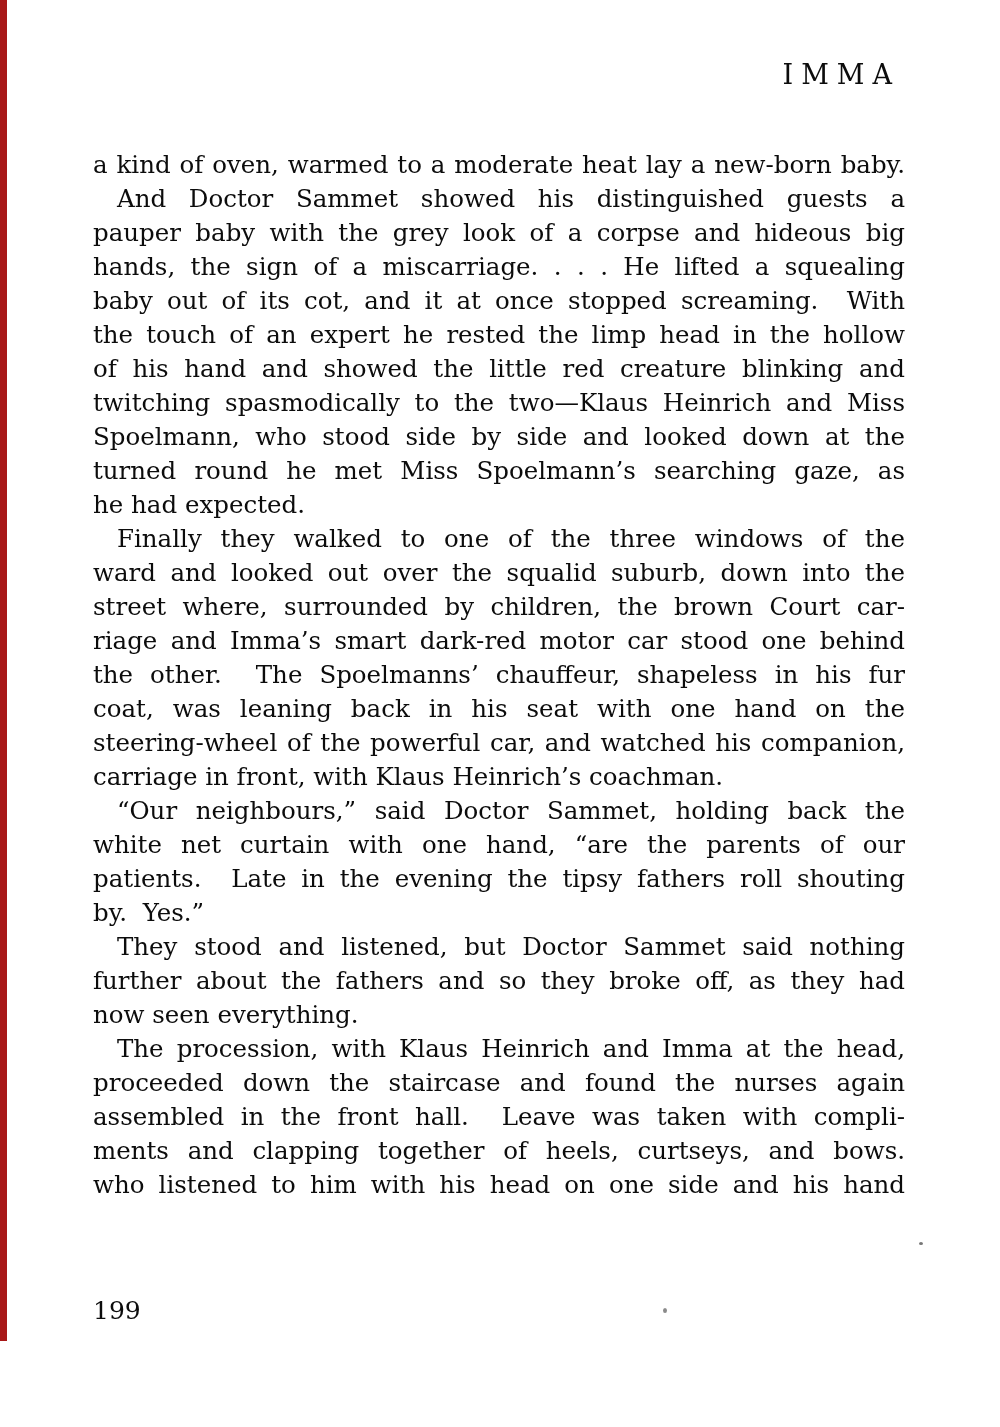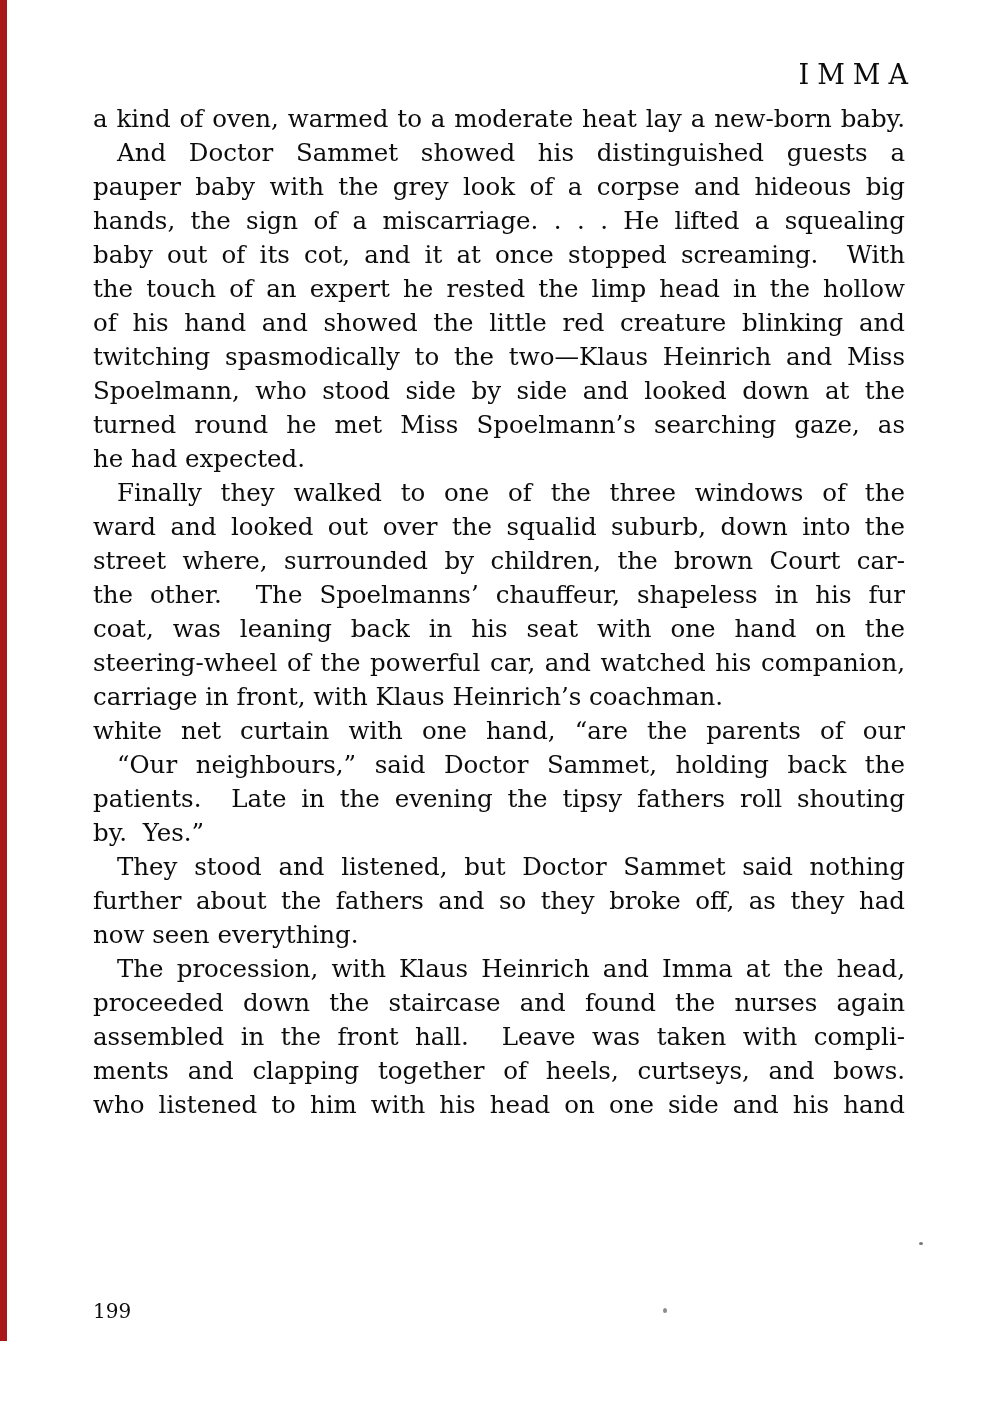--- a/index.html
+++ b/index.html
@@ -16,21 +16,21 @@
   .spine {
     position: absolute;
     left: 0; top: 0;
     width: 7px; height: 1341px;
     background: #a81818;
   }
 
   
   .running-head {
     position: absolute;
-    top: 59px; right: 84px;
+    top: 59px; right: 100px;
     font-size: 27px;
     letter-spacing: 8px;
     color: #0c0c0c;
     white-space: nowrap;
   }
 
   
   .text-block {
     position: absolute;
     left: 93px; top: 102px;
@@ -45,60 +45,61 @@
     text-align-last: justify;
     white-space: nowrap;
     overflow: visible;
   }
   .line.flush { text-align-last: left; }
   .line.indent { text-indent: 24px; }
 
   .page-number {
     position: absolute;
     left: 93px; top: 1294px;
-    font-size: 20px;
+    font-size: 25px;
     line-height: 34px;
     color: #0c0c0c;
   }
 
   
   .speck { position: absolute; border-radius: 50%; }
   .speck-1 { left: 663px; top: 1308px; width: 4px; height: 5px; background: #8a8a8a; }
   .speck-2 { left: 919px; top: 1242px; width: 4px; height: 3px; background: #777777; }
 </style>
 </head>
 <body style="background: rgb(255, 255, 255);">
 
 <div class="page">
 
   <div class="spine" style="background: rgb(168, 24, 24);"></div>
 
   <div class="running-head" style="color: rgb(12, 12, 12);">IMMA</div>
 
-  <div class="text-block" style="color: rgb(12, 12, 12);">
+  <div class="text-block" style="color: rgb(12, 12, 12); margin-top: 46px;">
       <div class="line">a kind of oven, warmed to a moderate heat lay a new-born baby.</div>
       <div class="line indent">And Doctor Sammet showed his distinguished guests a</div>
       <div class="line">pauper baby with the grey look of a corpse and hideous big</div>
       <div class="line">hands, the sign of a miscarriage. . . . He lifted a squealing</div>
       <div class="line">baby out of its cot, and it at once stopped screaming.&nbsp; With</div>
       <div class="line">the touch of an expert he rested the limp head in the hollow</div>
       <div class="line">of his hand and showed the little red creature blinking and</div>
       <div class="line">twitching spasmodically to the two—Klaus Heinrich and Miss</div>
       <div class="line">Spoelmann, who stood side by side and looked down at the</div>
       <div class="line">turned round he met Miss Spoelmann’s searching gaze, as</div>
       <div class="line flush">he had expected.</div>
       <div class="line indent">Finally they walked to one of the three windows of the</div>
       <div class="line">ward and looked out over the squalid suburb, down into the</div>
       <div class="line">street where, surrounded by children, the brown Court car-</div>
+      <div class="line">riage and Imma’s smart dark-red motor car stood one behind</div>
       <div class="line">the other.&nbsp; The Spoelmanns’ chauffeur, shapeless in his fur</div>
       <div class="line">coat, was leaning back in his seat with one hand on the</div>
       <div class="line">steering-wheel of the powerful car, and watched his companion,</div>
       <div class="line flush">carriage in front, with Klaus Heinrich’s coachman.</div>
+      <div class="line indent">“Our neighbours,” said Doctor Sammet, holding back the</div>
       <div class="line">white net curtain with one hand, “are the parents of our</div>
-      <div class="line indent">“Our neighbours,” said Doctor Sammet, holding back the</div>
       <div class="line">patients.&nbsp; Late in the evening the tipsy fathers roll shouting</div>
       <div class="line flush">by.&nbsp; Yes.”</div>
       <div class="line indent">They stood and listened, but Doctor Sammet said nothing</div>
       <div class="line">further about the fathers and so they broke off, as they had</div>
       <div class="line flush">now seen everything.</div>
       <div class="line indent">The procession, with Klaus Heinrich and Imma at the head,</div>
       <div class="line">proceeded down the staircase and found the nurses again</div>
       <div class="line">assembled in the front hall.&nbsp; Leave was taken with compli-</div>
       <div class="line">ments and clapping together of heels, curtseys, and bows.</div>
       <div class="line">who listened to him with his head on one side and his hand</div>

